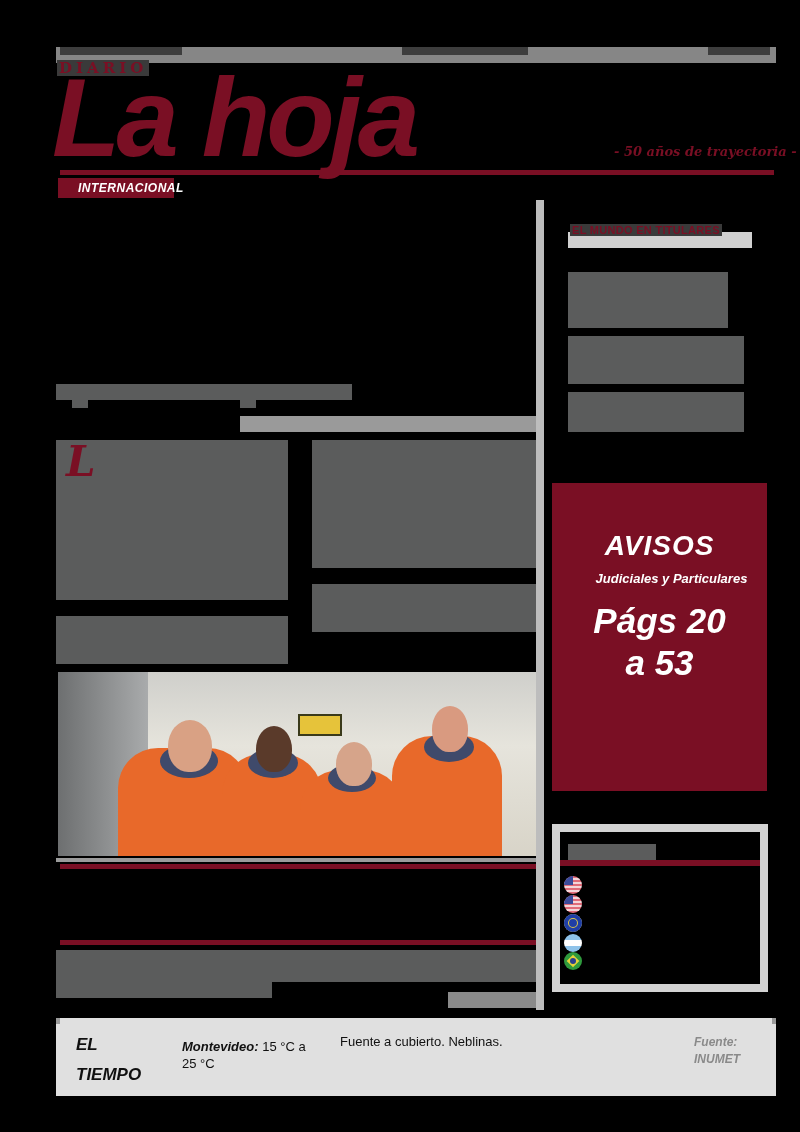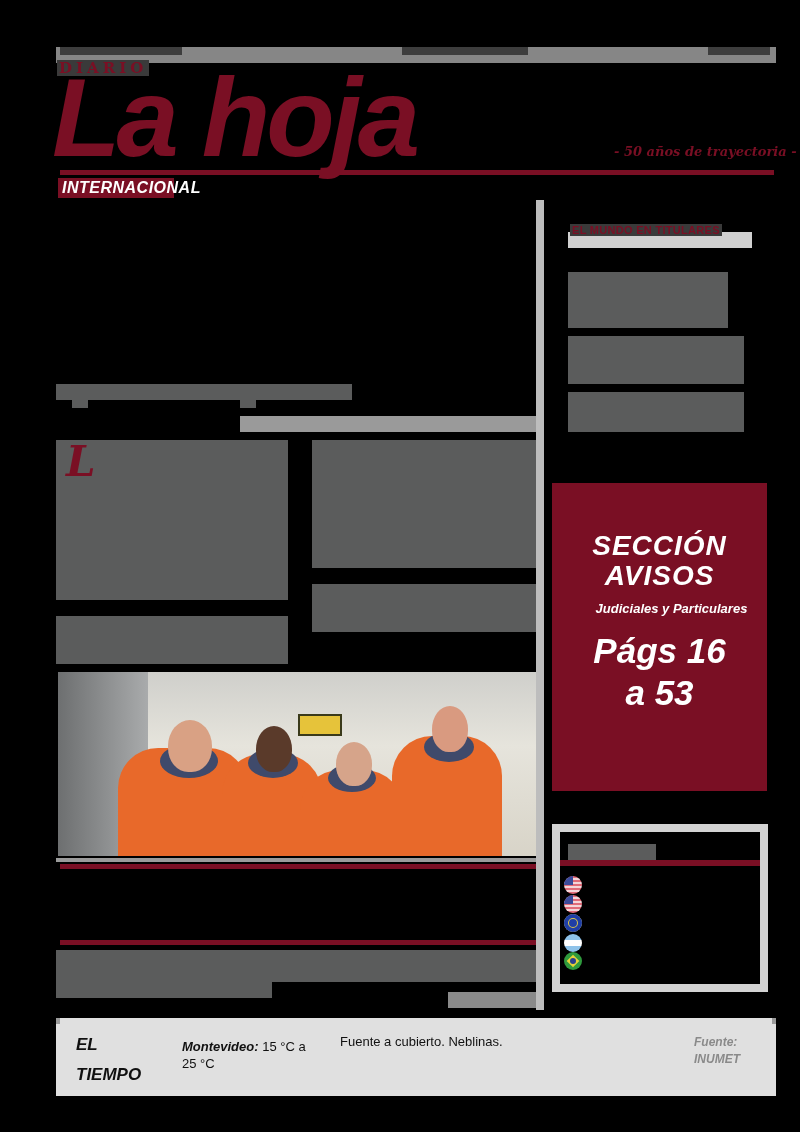--- a/index.html
+++ b/index.html
@@ -12,21 +12,21 @@
 
   
   .topbar { left: 56px; top: 47px; width: 720px; height: 16px; background: #868686; }
   .topbar .seg { position: absolute; top: 0; height: 8px; background: #3d3d3d; }
 
   
   .kicker { left: 57px; top: 60px; font-family: "DejaVu Serif", serif; font-weight: bold; font-size: 15px; letter-spacing: 4px; color: #7a0f24; line-height: 16px; background: #3a3a3a; padding: 0 2px; }
   .logo { left: 52px; top: 68px; font-family: "Liberation Sans", sans-serif; font-weight: bold; font-style: italic; font-size: 112px; line-height: 100px; letter-spacing: -4px; color: #7a0f24; }
   .tagline { left: 614px; top: 144px; font-family: "DejaVu Serif", serif; font-weight: bold; font-style: italic; font-size: 13px; color: #7a0f24; }
   .rule { left: 60px; top: 170px; width: 714px; height: 5px; background: #7a0f24; }
-  .section-tag { left: 58px; top: 178px; width: 116px; height: 20px; background: #7a0f24; color: #fff; font-weight: bold; font-style: italic; font-size: 16px; letter-spacing: 0.5px; line-height: 20px; padding-left: 4px; }
+  .section-tag { left: 58px; top: 178px; width: 116px; height: 20px; background: #7a0f24; color: #fff; font-weight: bold; font-style: italic; font-size: 12px; letter-spacing: 0.5px; line-height: 20px; padding-left: 20px; }
 
   
   .vdivider { left: 536px; top: 200px; width: 8px; height: 810px; background: #bdbdbd; }
 
   
   .sb-head-bg { left: 568px; top: 232px; width: 184px; height: 16px; background: #d0d0d0; }
   .sb-head { left: 570px; top: 224px; font-size: 11px; font-weight: bold; color: #7a0f24; background: #3a3a3a; padding: 0 2px; letter-spacing: 0.3px; }
 
   
   .ad { left: 552px; top: 483px; width: 215px; height: 308px; background: #7a0f24; text-align: center; color: #fff; }
@@ -135,26 +135,25 @@
 <div class="abs vdivider"></div>
 
 <div class="abs sb-head-bg"></div>
 <div class="abs sb-head">EL MUNDO EN TITULARES</div>
 <div class="redact" style="left:568px;top:272px;width:160px;height:56px;"></div>
 <div class="redact" style="left:568px;top:336px;width:176px;height:48px;"></div>
 <div class="redact" style="left:568px;top:392px;width:176px;height:40px;"></div>
 
 <div class="abs ad">
   <div class="t1">
-    <div>SECCIÓN</div>
     <div>AVISOS</div>
   </div>
   <div class="t2">Judiciales y Particulares</div>
   <div class="t3">
-    <div>Págs 16</div>
+    <div>Págs 20</div>
     <div>a 53</div>
   </div>
 </div>
 
 <div class="abs fx">
   <div class="fx-title"></div>
   <div class="fx-rule"></div>
   <div class="flag us" style="top:44px;"></div>
   <div class="flag us" style="top:63px;"></div>
   <div class="flag eu" style="top:82px;"></div>

